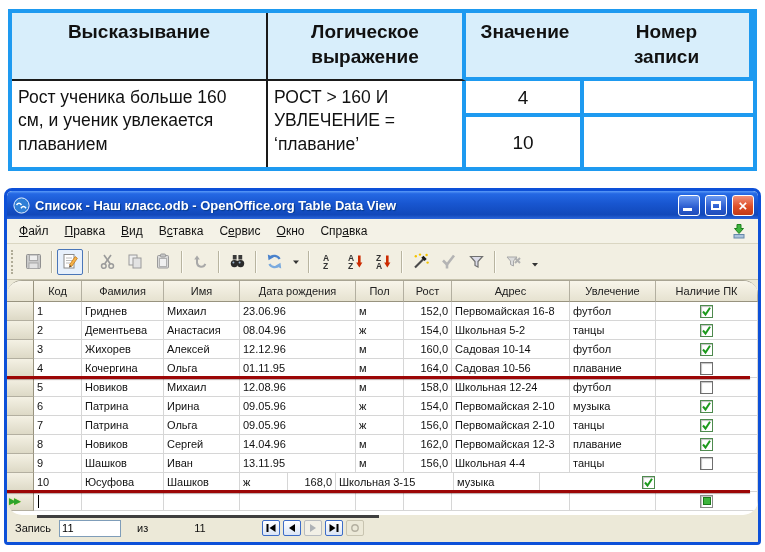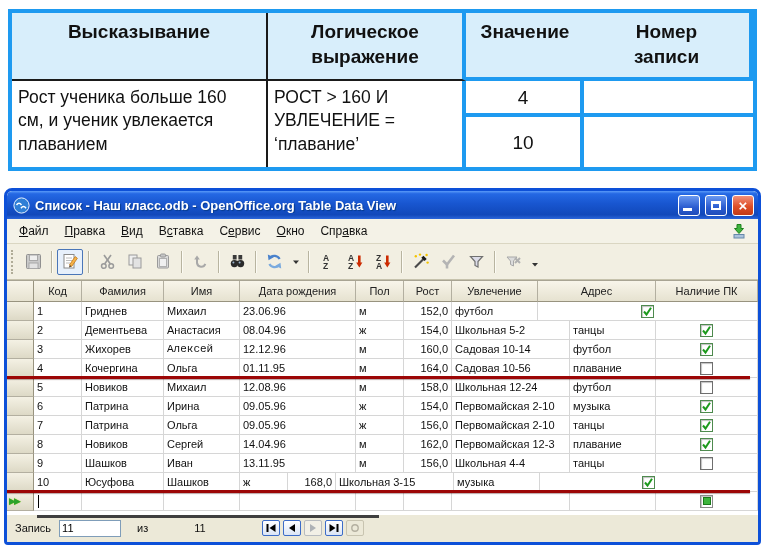--- a/index.html
+++ b/index.html
@@ -54,21 +54,21 @@
     border-left:2px dotted #b0ac98; }
   .tb-btn { width:26px; height:26px; display:flex; align-items:center; justify-content:center;
     border:1px solid transparent; border-radius:2px; background:transparent; margin:0 1px; }
   .tb-btn.active { border:1px solid #4a76b8; background:#e7f0fb; }
   .tb-btn.narrow { width:14px; }
   .tb-sep { width:1px; height:22px; background:#b8b4a0; margin:0 4px;
     box-shadow:1px 0 0 #fcfbf4; }
 
   
   .gridwrap { position:relative; flex:1 1 auto; background:#fff;
-    border-top:1px solid #a8a493; overflow:hidden; }
+    border-top:1px solid #a8a493; overflow:hidden;border-radius:15px; }
   .grid-hdr-row,.grid-row { display:flex; width:100%; }
   .grid-hdr-row { height:21px; }
   .hdr-cell { background:linear-gradient(180deg,#f8f5ea,#e6e2d0);
     border-right:1px solid #b3afa0; border-bottom:1px solid #98937f;
     font-size:11px; color:#222; display:flex; align-items:center; justify-content:center;
     overflow:hidden; white-space:nowrap; }
   .corner-cell { background:linear-gradient(180deg,#f8f5ea,#e6e2d0);
     border-right:1px solid #98937f; border-bottom:1px solid #98937f; }
   .grid-row { height:19px; }
   .rowhdr { background:linear-gradient(180deg,#f4f1e4,#ddd9c6);
@@ -309,32 +309,33 @@
 
   <div class="gridwrap" id="gridwrap">
       <div class="grid-hdr-row">
         <div class="corner-cell" style="width: 27px; flex: 0 0 27px;"></div>
         <div class="hdr-cell" style="flex: 0 0 48px;">Код</div>
         <div class="hdr-cell" style="flex: 0 0 82px;">Фамилия</div>
         <div class="hdr-cell" style="flex: 0 0 76px;">Имя</div>
         <div class="hdr-cell" style="flex: 0 0 116px; text-align: center;">Дата рождения</div>
         <div class="hdr-cell" style="flex: 0 0 48px;">Пол</div>
         <div class="hdr-cell" style="flex: 0 0 48px;">Рост</div>
+        <div class="hdr-cell" style="flex: 0 0 118px;">Адрес</div>
         <div class="hdr-cell" style="flex: 0 0 86px;">Увлечение</div>
-        <div class="hdr-cell" style="flex: 0 0 118px;">Адрес</div>
         <div class="hdr-cell" style="flex: 1 1 95px;">Наличие ПК</div>
       </div>
       <div class="grid-row">
         <div class="rowhdr" style="flex: 0 0 27px;"></div>
         <div class="cell" style="flex: 0 0 48px;">1</div>
         <div class="cell" style="flex: 0 0 82px;">Гриднев</div>
         <div class="cell" style="flex: 0 0 76px;">Михаил</div>
         <div class="cell" style="flex: 0 0 116px;">23.06.96</div>
         <div class="cell" style="flex: 0 0 48px;">м</div>
         <div class="cell num" style="flex: 0 0 48px;">152,0</div>
+        <div class="cell" style="flex: 0 0 118px;">Первомайская 16-8</div>
         <div class="cell" style="flex: 0 0 86px;">футбол</div>
         <div class="cell center" style="flex: 1 1 95px;">
           <span class="cb on">
             <svg width="11" height="11" viewBox="0 0 11 11">
               <polyline points="2,5.5 4.5,8.5 9,1.8" stroke="#1c9a1c" stroke-width="2" fill="none"></polyline>
             </svg>
           </span>
         </div>
       </div>
       <div class="grid-row">
@@ -352,21 +353,21 @@
             <svg width="11" height="11" viewBox="0 0 11 11">
               <polyline points="2,5.5 4.5,8.5 9,1.8" stroke="#1c9a1c" stroke-width="2" fill="none"></polyline>
             </svg>
           </span>
         </div>
       </div>
       <div class="grid-row">
         <div class="rowhdr" style="flex: 0 0 27px;"></div>
         <div class="cell" style="flex: 0 0 48px;">3</div>
         <div class="cell" style="flex: 0 0 82px;">Жихорев</div>
-        <div class="cell" style="flex: 0 0 76px; font-family: Liberation Mono, monospace;">Алексей</div>
+        <div class="cell" style="flex: 0 0 76px;">Алексей</div>
         <div class="cell" style="flex: 0 0 116px;">12.12.96</div>
         <div class="cell" style="flex: 0 0 48px;">м</div>
         <div class="cell num" style="flex: 0 0 48px;">160,0</div>
         <div class="cell" style="flex: 0 0 118px;">Садовая 10-14</div>
         <div class="cell" style="flex: 0 0 86px;">футбол</div>
         <div class="cell center" style="flex: 1 1 95px;">
           <span class="cb on">
             <svg width="11" height="11" viewBox="0 0 11 11">
               <polyline points="2,5.5 4.5,8.5 9,1.8" stroke="#1c9a1c" stroke-width="2" fill="none"></polyline>
             </svg>

